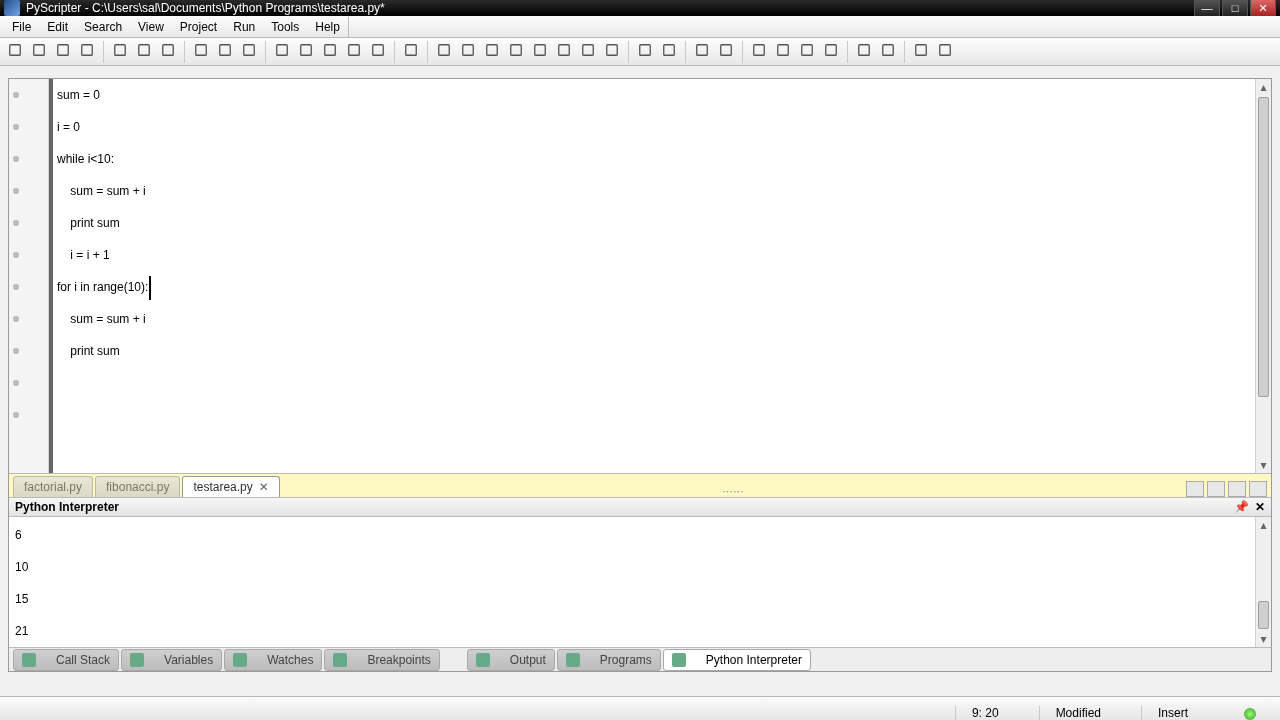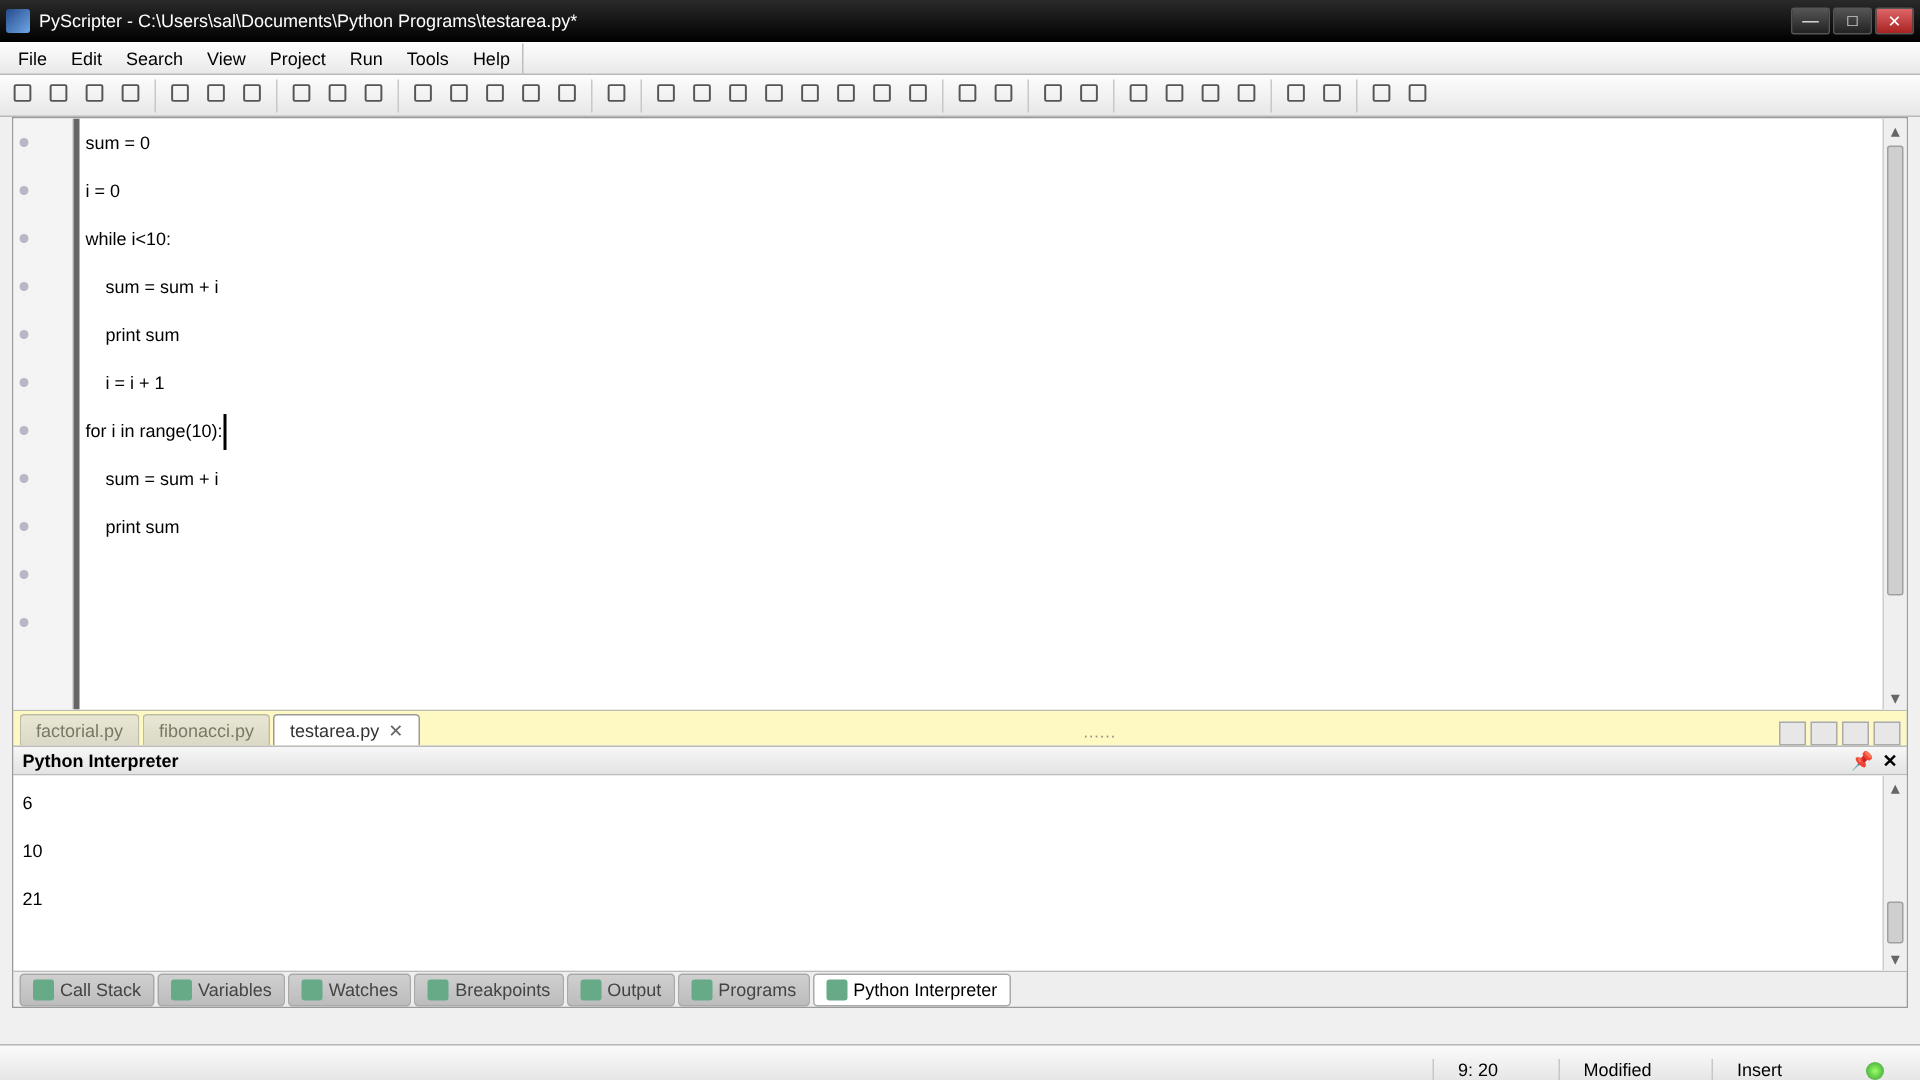--- a/index.html
+++ b/index.html
@@ -1,19 +1,19 @@
 <!DOCTYPE html>
 <html><head>
 <meta charset="utf-8">
 <style>
 * { margin:0; padding:0; box-sizing:border-box; font-family:"Segoe UI",Tahoma,sans-serif; font-size:12px; }
 body { width:1280px; height:720px; background:#f0f0f0; overflow:hidden; }
 
 
-.titlebar{height:28px;background:linear-gradient(#2a2a2a,#000);display:flex;align-items:center;color:#fff;padding:0 4px}
+.titlebar{height:16px;background:linear-gradient(#2a2a2a,#000);display:flex;align-items:center;color:#fff;padding:0 4px}
 .titlebar .app-icon{width:16px;height:16px;margin-right:6px;border-radius:2px;background:linear-gradient(135deg,#274b8a,#6ea6e8)}
 .titlebar .title{flex:1;font-size:12px}
 .winbtns{display:flex}
 .winbtns div{width:26px;height:18px;display:flex;align-items:center;justify-content:center;margin-left:2px;border:1px solid #555;border-radius:2px;background:linear-gradient(#555,#222);color:#fff;font-size:11px}
 .winbtns .close{background:linear-gradient(#d66,#a22)}
 
 
 .menubar{height:22px;background:linear-gradient(#fdfdfd,#e9e9e9);border-bottom:1px solid #b8b8b8;display:flex;align-items:center;padding:0 4px;position:relative}
 .menubar span{padding:3px 8px;cursor:default}
 
@@ -58,21 +58,21 @@
 .panel-title .pin{position:absolute;right:22px;top:2px}
 .panel-title .px{position:absolute;right:6px;top:2px}
 .interp{height:130px;background:#fff;font-family:"Courier New",monospace;font-size:24px;line-height:32px;padding:2px 6px;position:relative;overflow:hidden}
 .iscroll{position:absolute;right:0;top:0;bottom:0;width:16px;background:#efefef;border-left:1px solid #cfcfcf}
 .iscroll .thumb{position:absolute;left:2px;right:2px;bottom:18px;height:28px;background:#cfcfcf;border:1px solid #a0a0a0;border-radius:2px}
 .iscroll .arr{position:absolute;left:0;right:0;height:16px;display:flex;align-items:center;justify-content:center;color:#666}
 .iscroll .arr.up{top:0}.iscroll .arr.dn{bottom:0}
 
 
 .btabs{height:24px;background:#eee;border-top:1px solid #bbb;display:flex;align-items:center;padding:0 4px;gap:2px}
-.btab{padding:3px 8px;border:1px solid #a9a9a9;border-radius:3px;background:linear-gradient(#e8e8e8,#d4d4d4);display:flex;gap:4px;align-items:center;font-size:11px}
+.btab{padding:3px 8px;border:1px solid #a9a9a9;border-radius:3px;background:linear-gradient(#e8e8e8,#d4d4d4);display:flex;gap:20px;align-items:center;font-size:11px}
 .btab.active{background:#fff}
 .btab .ico{width:14px;height:14px;background:#6a8;border-radius:2px}
 
 
 .status{position:absolute;left:0;right:0;bottom:0;height:24px;background:linear-gradient(#fbfbfb,#e6e6e6);border-top:1px solid #b8b8b8;display:flex;align-items:flex-end;padding:0 8px;gap:24px;font-size:11px;justify-content:flex-end}
 .status .cell{border-left:1px solid #c8c8c8;padding:0 16px}
 .status .led{width:12px;height:12px;border-radius:50%;background:radial-gradient(#9f6,#393)}
 
 
 .isvg{fill:none;stroke:#555;stroke-width:1.5}
@@ -336,20 +336,21 @@
     </div>
 
   <div class="panel-title">
     <span>Python Interpreter</span>
     <span class="pin">📌</span>
     <span class="px">✕</span>
   </div>
   <div class="interp" id="interp">
     <div>6</div>
       <div>10</div>
+      <div>15</div>
       <div>21</div>
       <div class="iscroll">
       <div class="arr up">▴</div>
       <div class="thumb"></div>
       <div class="arr dn">▾</div>
     </div>
   </div>
 
   <div class="btabs" id="btabs">
       <div class="btab" style="background: linear-gradient(rgb(207, 207, 207), rgb(188, 188, 188)); color: rgb(68, 68, 68);">
@@ -361,21 +362,21 @@
         <span>Variables</span>
       </div>
       <div class="btab" style="background: linear-gradient(rgb(207, 207, 207), rgb(188, 188, 188)); color: rgb(68, 68, 68);">
         <span class="ico"></span>
         <span>Watches</span>
       </div>
       <div class="btab" style="background: linear-gradient(rgb(207, 207, 207), rgb(188, 188, 188)); color: rgb(68, 68, 68); justify-content: center;">
         <span class="ico"></span>
         <span>Breakpoints</span>
       </div>
-      <div class="btab" style="background: linear-gradient(rgb(207, 207, 207), rgb(188, 188, 188)); color: rgb(68, 68, 68);">
+      <div class="btab" style="background: linear-gradient(rgb(207, 207, 207), rgb(188, 188, 188)); color: rgb(68, 68, 68); margin-left: 25px;">
         <span class="ico"></span>
         <span>Output</span>
       </div>
       <div class="btab" style="background: linear-gradient(rgb(207, 207, 207), rgb(188, 188, 188)); color: rgb(68, 68, 68);">
         <span class="ico"></span>
         <span>Programs</span>
       </div>
       <div class="btab active">
         <span class="ico"></span>
         <span>Python Interpreter</span>

